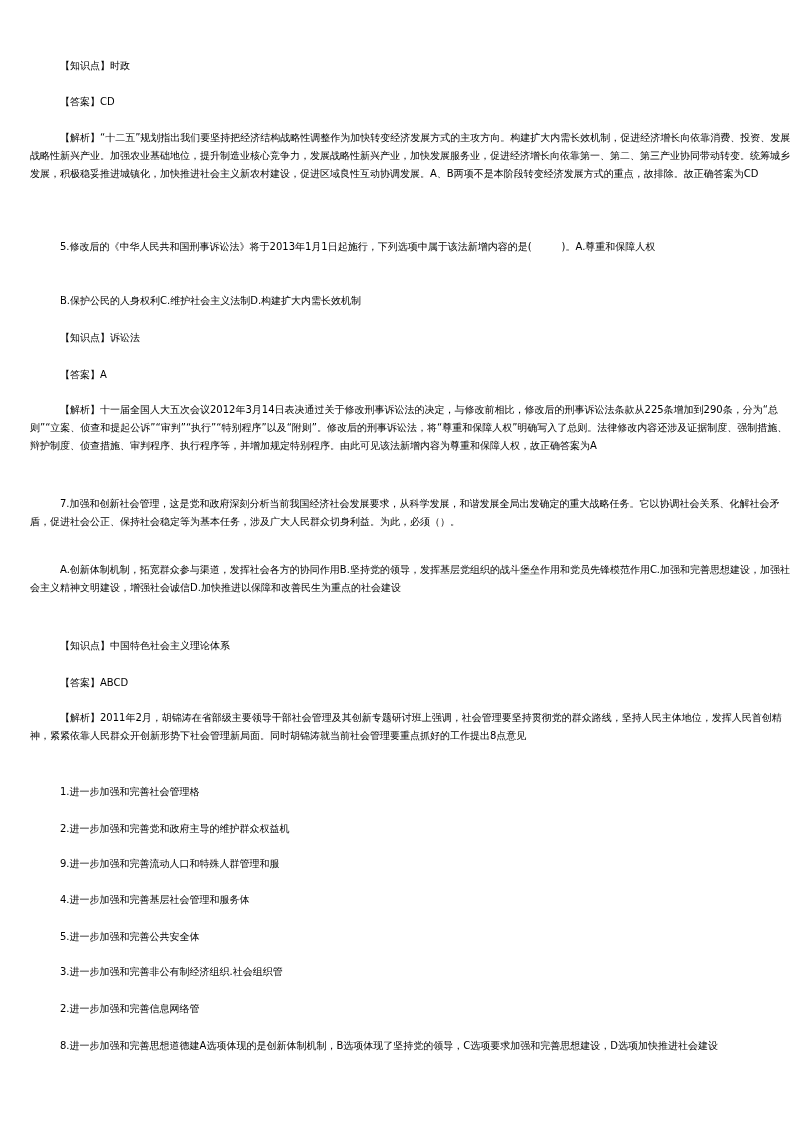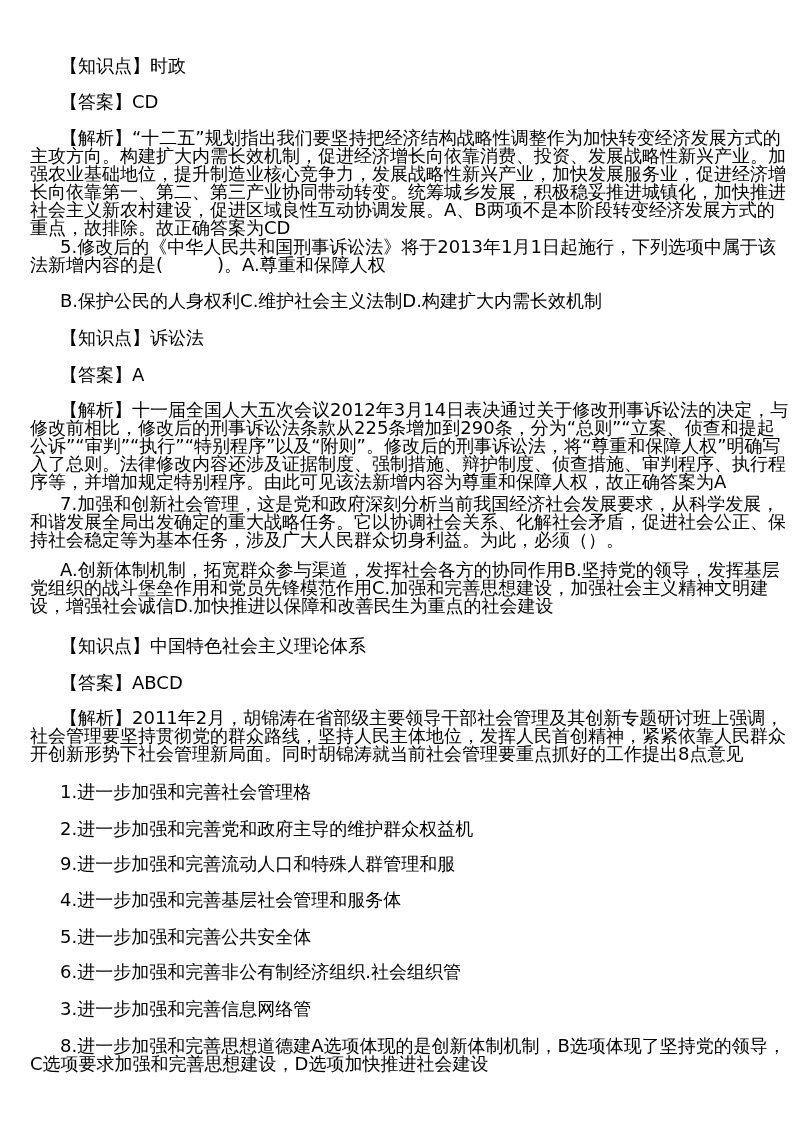--- a/index.html
+++ b/index.html
@@ -1,19 +1,19 @@
 <!DOCTYPE html>
 <html><head>
 <meta charset="utf-8">
 <style>
   html, body { margin: 0; padding: 0; background: #ffffff; }
   body { width: 794px; height: 1123px; position: relative; overflow: hidden;
          font-family: "DejaVu Sans", "Liberation Sans", sans-serif; color: #000; }
   .page { position: absolute; left: 30px; top: 0; width: 760px; }
-  .p { position: absolute; left: 0; width: 762px; font-size: 18px; line-height: 18px;
+  .p { position: absolute; left: 0; width: 762px; font-size: 10px; line-height: 18px;
        text-indent: 30px; letter-spacing: 0px; word-break: break-all; margin: 0; }
 </style>
 </head>
 <body>
 
 <div class="page">
   <p class="p" style="top:57px"><span>【知识点】</span><span>时政</span></p>
   <p class="p" style="top:93px"><span>【答案】</span><span>CD</span></p>
   <p class="p" style="top:129px"><span>【解析】</span><span>“十二五”规划指出我们要坚持把经济结构战略性调整作为加快转变经济发展方式的主攻方向。构建扩大内需长效机制，促进经济增长向依靠消费、投资、发展战略性新兴产业。加强农业基础地位，提升制造业核心竞争力，发展战略性新兴产业，加快发展服务业，促进经济增长向依靠第一、第二、第三产业协同带动转变。统筹城乡发展，积极稳妥推进城镇化，加快推进社会主义新农村建设，促进区域良性互动协调发展。A、B两项不是本阶段转变经济发展方式的重点，故排除。故正确答案为CD</span></p>
 
@@ -27,16 +27,16 @@
   <p class="p" style="top:561px"><span>A.创新体制机制，拓宽群众参与渠道，发挥社会各方的协同作用B.坚持党的领导，发挥基层党组织的战斗堡垒作用和党员先锋模范作用C.加强和完善思想建设，加强社会主义精神文明建设，增强社会诚信D.加快推进以保障和改善民生为重点的社会建设</span></p>
   <p class="p" style="top:637px"><span>【知识点】</span><span>中国特色社会主义理论体系</span></p>
   <p class="p" style="top:674px"><span>【答案】</span><span>ABCD</span></p>
   <p class="p" style="top:709px"><span>【解析】</span><span>2011年2月，胡锦涛在省部级主要领导干部社会管理及其创新专题研讨班上强调，社会管理要坚持贯彻党的群众路线，坚持人民主体地位，发挥人民首创精神，紧紧依靠人民群众开创新形势下社会管理新局面。同时胡锦涛就当前社会管理要重点抓好的工作提出8点意见</span></p>
 
   <p class="p" style="top:783px"><span>1.进一步加强和完善社会管理格</span></p>
   <p class="p" style="top:820px"><span>2.进一步加强和完善党和政府主导的维护群众权益机</span></p>
   <p class="p" style="top:855px"><span>9.进一步加强和完善流动人口和特殊人群管理和服</span></p>
   <p class="p" style="top:891px"><span>4.进一步加强和完善基层社会管理和服务体</span></p>
   <p class="p" style="top:928px"><span>5.进一步加强和完善公共安全体</span></p>
-  <p class="p" style="top:963px"><span>6.进一步加强和完善非公有制经济组织.社会组织管</span></p>
-  <p class="p" style="top:1000px"><span>3.进一步加强和完善信息网络管</span></p>
+  <p class="p" style="top:963px"><span>3.进一步加强和完善非公有制经济组织.社会组织管</span></p>
+  <p class="p" style="top:1000px"><span>2.进一步加强和完善信息网络管</span></p>
   <p class="p" style="top:1037px"><span>8.进一步加强和完善思想道德建A选项体现的是创新体制机制，B选项体现了坚持党的领导，C选项要求加强和完善思想建设，D选项加快推进社会建设</span></p>
 </div>
 
 </body></html>

